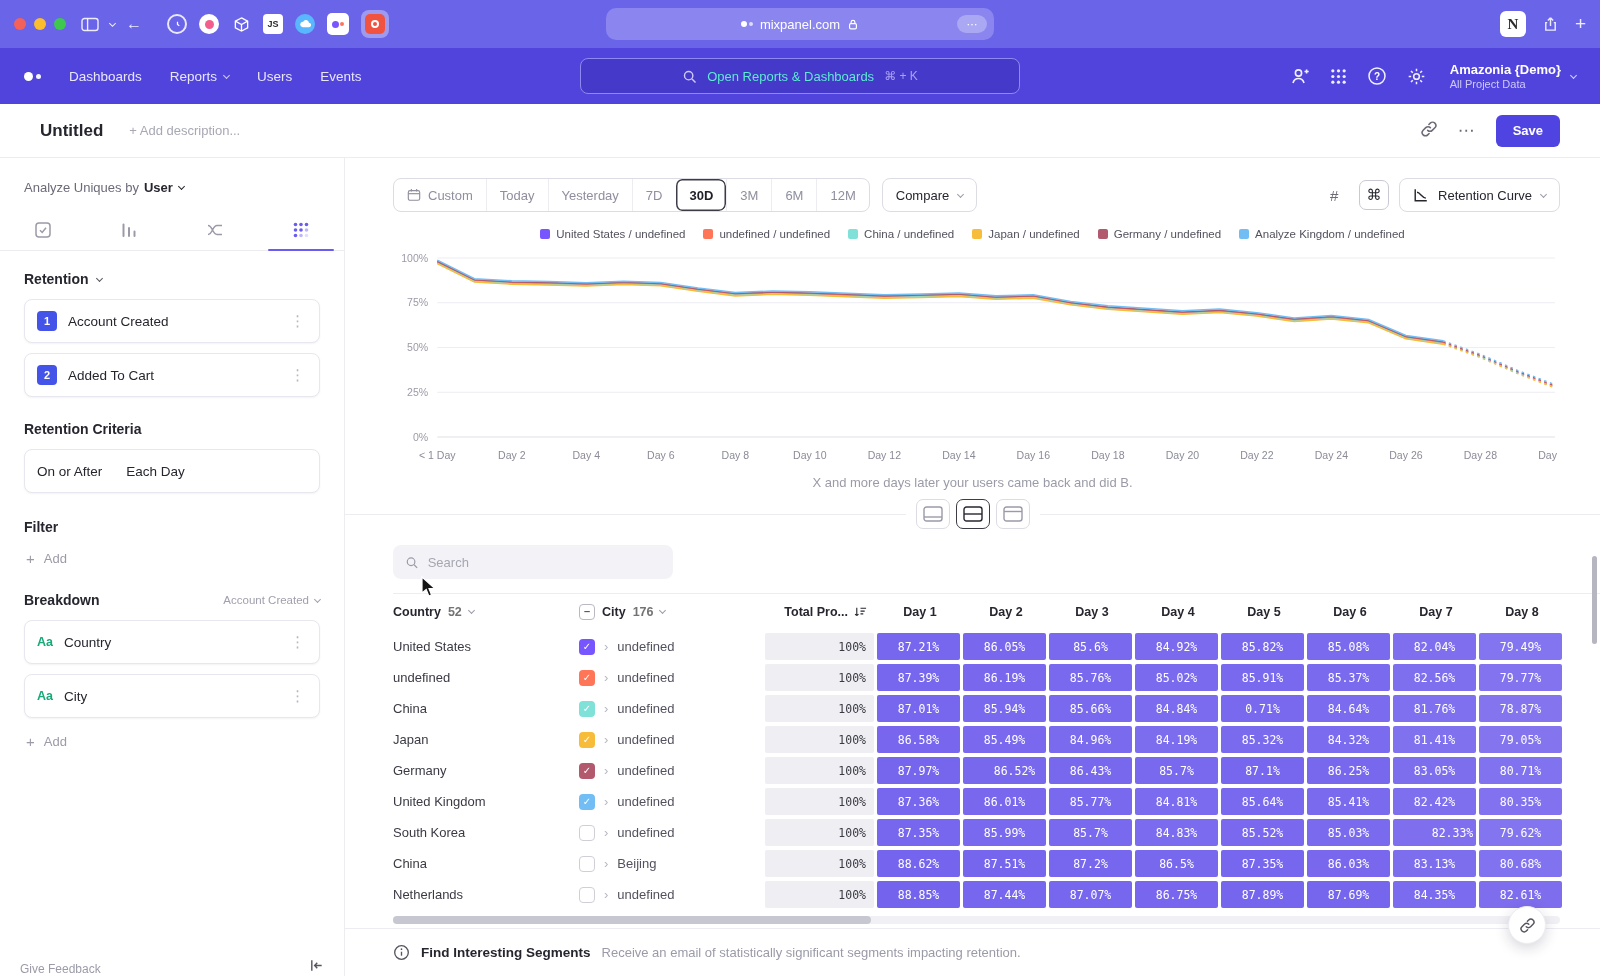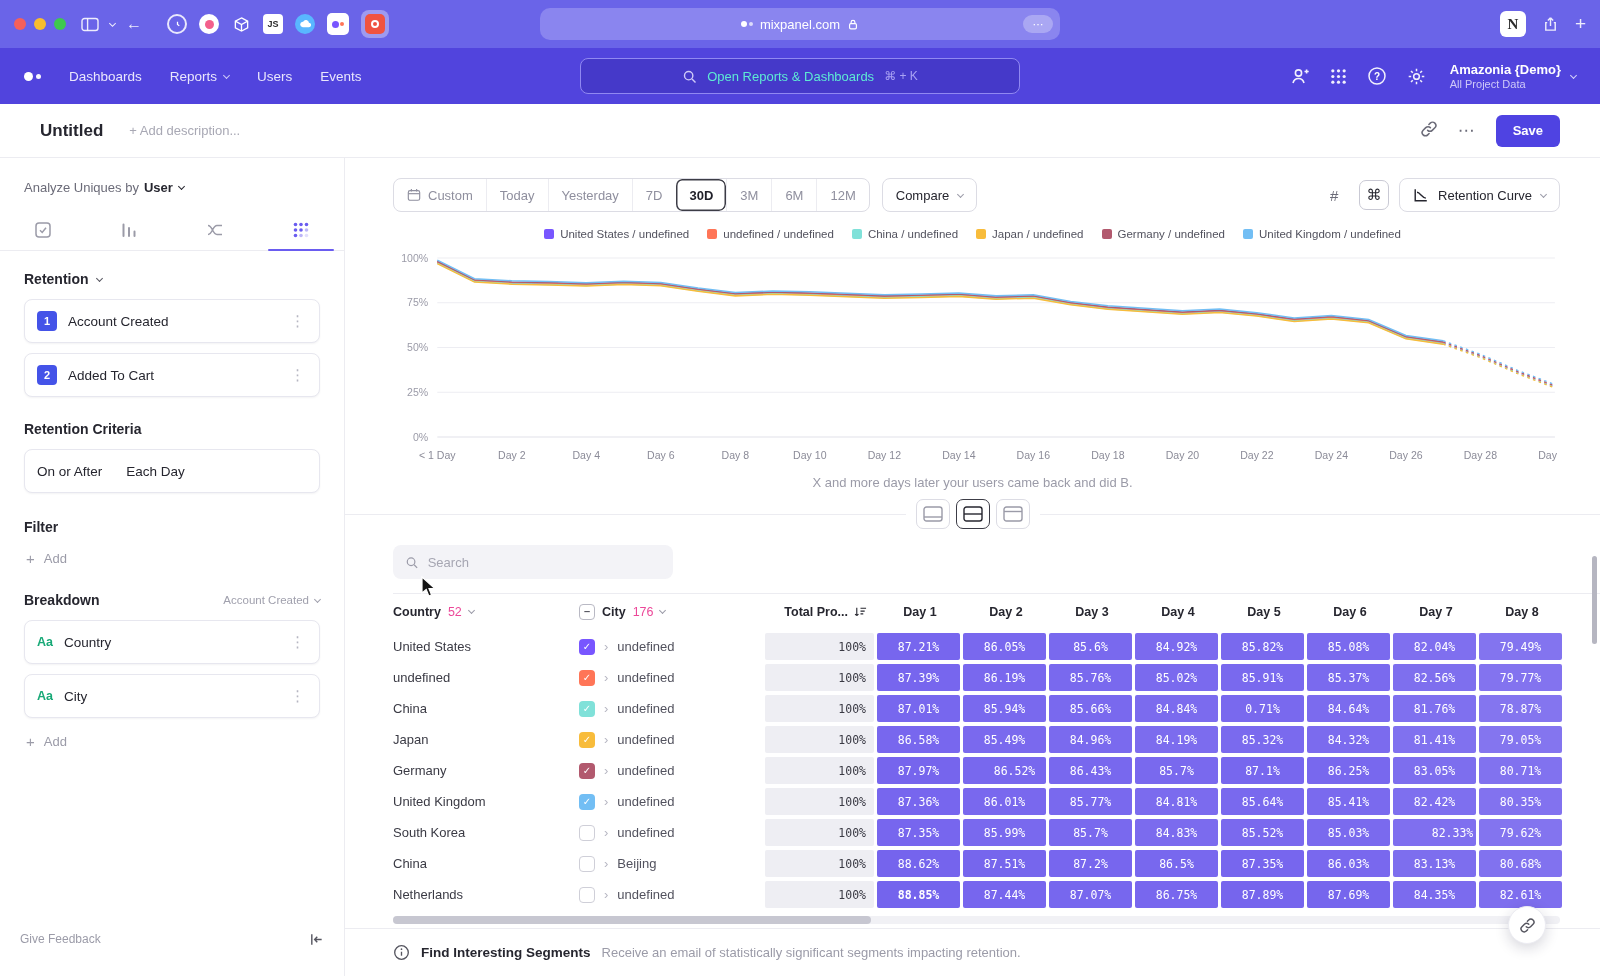--- a/index.html
+++ b/index.html
@@ -11,21 +11,21 @@
   .chev{display:inline-block;width:6px;height:6px;border-right:1.5px solid currentColor;border-bottom:1.5px solid currentColor;transform:rotate(45deg);margin-top:-2px}
   .chev.sm{width:5px;height:5px}
 
   
   .browser-bar{height:48px;background:#6a64e8;display:flex;align-items:center;padding:0 14px;gap:11px;position:relative}
   .lights{display:flex;gap:8px;margin-right:4px}
   .light{width:12px;height:12px;border-radius:50%}
   .chrome-ic{color:rgba(255,255,255,.88);display:flex;align-items:center;justify-content:center}
   .favicons{display:flex;align-items:center;gap:12px;margin-left:14px}
   .fav{width:24px;height:24px;border-radius:6px;display:flex;align-items:center;justify-content:center;font-size:9px;font-weight:700}
-  .addr{position:absolute;left:50%;top:8px;transform:translateX(-50%);width:520px;height:32px;background:#8a85ef;border-radius:10px;display:flex;align-items:center;justify-content:center;gap:7px;color:#fff;font-size:13px}
+  .addr{position:absolute;left:50%;top:8px;transform:translateX(-50%);width:388px;height:32px;background:#8a85ef;border-radius:10px;display:flex;align-items:center;justify-content:center;gap:7px;color:#fff;font-size:13px}
   .addr .more-pill{position:absolute;right:7px;top:7px;width:30px;height:18px;border-radius:9px;background:rgba(255,255,255,.28);color:#fff;display:flex;align-items:center;justify-content:center;font-size:11px}
   .brw-right{margin-left:auto;display:flex;align-items:center;gap:16px}
   .nbox{width:26px;height:26px;background:#fff;border-radius:6px;display:flex;align-items:center;justify-content:center;font-family:"Liberation Serif",serif;font-weight:700;color:#2b2b2b;font-size:15px}
 
   
   .app-nav{height:56px;background:#5144dd;display:flex;align-items:center;padding:0 24px;position:relative;color:#fff}
   .mx-logo{display:flex;align-items:center;gap:3px;margin-right:28px}
   .mx-logo .dot{background:#fff;border-radius:50%}
   .nav-items{display:flex;align-items:center;gap:28px}
   .nav-item{font-size:13.5px;color:#e9e6fc;display:flex;align-items:center;gap:7px;cursor:default}
@@ -61,21 +61,21 @@
   .sb-title{font-size:14px;font-weight:700;color:#26262f;margin:20px 0 12px;display:flex;align-items:center;gap:8px}
   .card{border:1px solid #e7e7ef;border-radius:8px;box-shadow:0 1px 2px rgba(20,20,40,.05);height:44px;display:flex;align-items:center;padding:0 12px;gap:11px;margin-bottom:10px;background:#fff;font-size:13.5px;color:#26262f;font-weight:500}
   .step-num{width:20px;height:20px;border-radius:4px;background:#4453e8;color:#fff;font-size:11px;font-weight:700;display:flex;align-items:center;justify-content:center}
   .dots{margin-left:auto;color:#b6b6c2;font-size:15px;padding:0 2px}
   .crit-card{gap:24px;font-weight:400}
   .aa{color:#18a977;font-weight:700;font-size:12.5px}
   .add-row{display:flex;align-items:center;gap:9px;color:#9b9ba8;font-size:13px;margin:16px 0 4px;padding-left:2px}
   .add-row .plus{font-size:15px;line-height:1}
   .bk-head{display:flex;align-items:center;margin:26px 0 12px}
   .bk-ctx{margin-left:auto;font-size:11.5px;color:#a0a0ad;display:flex;align-items:center;gap:6px;font-weight:400}
-  .sb-bottom{position:absolute;bottom:0;left:0;right:0;height:44px;display:flex;align-items:flex-start;justify-content:space-between;padding:0 20px;font-size:12px;color:#9b9ba8}
+  .sb-bottom{position:absolute;bottom:0;left:0;right:0;height:44px;display:flex;align-items:flex-end;justify-content:space-between;padding:0 20px;font-size:12px;color:#9b9ba8}
   .sb-bottom .coll{color:#55555f}
 
   
   .controls{display:flex;align-items:center;margin:20px 40px 0 48px;gap:12px}
   .seg-wrap{display:flex;border:1px solid #dcdce4;border-radius:8px;height:34px;align-items:stretch;background:#fff}
   .seg{display:flex;align-items:center;padding:0 13px;font-size:13px;color:#8f8f9e;border-left:1px solid #ececf1;gap:7px;white-space:nowrap}
   .seg:first-child{border-left:none}
   .seg.active{color:#1f1f28;font-weight:700;box-shadow:inset 0 0 0 1.5px #3c3c46;border-radius:7px;border-left-color:transparent;background:#fff}
   .btn{border:1px solid #dcdce4;border-radius:8px;height:34px;display:flex;align-items:center;padding:0 13px;font-size:13px;color:#26262f;gap:9px;background:#fff;font-weight:500}
   .right-controls{margin-left:auto;display:flex;align-items:center;gap:10px}
@@ -97,21 +97,21 @@
   .toggle.active{border-color:#3c3c46;color:#26262f}
 
   
   .search-bar{margin:30px 0 0 48px;width:280px;height:34px;background:#f3f3f7;border-radius:8px;display:flex;align-items:center;padding:0 12px;gap:9px;color:#9b9ba8}
   .search-bar input{border:none;background:transparent;outline:none;font-size:13px;color:#26262f;width:100%;font-family:inherit}
   .search-bar input::placeholder{color:#a6a6b2}
   .table-area{margin:14px 0 0 48px;overflow:hidden}
   .t-grid{display:grid;grid-template-columns:186px 186px 112px repeat(8,86px);align-items:center}
   .t-head{height:36px;border-top:1px solid #ececf1}
   .h-cell{font-size:12.5px;color:#26262f;font-weight:700;display:flex;align-items:center;gap:7px}
-  .h-count{color:#ec4899;font-weight:400}
+  .h-count{color:#737373;font-weight:700}
   .h-cell .chev{color:#9b9ba8}
   .h-day{justify-content:center}
   .h-total{justify-content:flex-end;padding-right:10px;gap:6px}
   .t-row{margin-top:4px;height:27px}
   .country-cell{font-size:13px;color:#3a3a44;padding-right:8px;overflow:hidden;white-space:nowrap}
   .city-cell{display:flex;align-items:center;gap:9px;font-size:13px;color:#52525e}
   .cb{width:16px;height:16px;border-radius:4px;display:flex;align-items:center;justify-content:center;color:#fff;font-size:10px;flex-shrink:0}
   .cb.un{border:1.5px solid #cfcfd8;background:#fff}
   .cb.ind{border:1.5px solid #b9b9c4;background:#fff;color:#55555f;font-weight:700;font-size:11px;line-height:1}
   .exp{color:#b6b6c2;font-size:13px}
@@ -475,21 +475,21 @@
           <span class="legend-item">
             <span class="lg-sq" style="background: rgb(248, 188, 59);"></span>
             <span>Japan / undefined</span>
           </span>
           <span class="legend-item">
             <span class="lg-sq" style="background: rgb(178, 89, 110);"></span>
             <span>Germany / undefined</span>
           </span>
           <span class="legend-item">
             <span class="lg-sq" style="background: rgb(114, 190, 244);"></span>
-            <span>United Kingdom / undefined</span>
+            <span>Analyze Kingdom / undefined</span>
           </span>
         </div>
 
       <div class="chart-wrap">
         <svg id="chart" viewBox="0 0 1160 222">
             <line x1="44" y1="186" x2="1155" y2="186" stroke="#e2e2e9" stroke-width="1"></line>
             <text x="35" y="189.5" text-anchor="end" font-size="10.5" fill="#9b9ba8">0%</text>
             <line x1="44" y1="141.5" x2="1155" y2="141.5" stroke="#ededf2" stroke-width="1"></line>
             <text x="35" y="145" text-anchor="end" font-size="10.5" fill="#9b9ba8">25%</text>
             <line x1="44" y1="97" x2="1155" y2="97" stroke="#ededf2" stroke-width="1"></line>
@@ -762,21 +762,21 @@
             <div class="t-grid t-row">
               <div class="country-cell">Netherlands</div>
               <div class="city-cell">
                 <span class="cb un"></span>
                 <span class="exp">›</span>
                 <span>undefined</span>
               </div>
               <div class="total-cell">
                 <span>100%</span>
               </div>
-              <div class="day-cell" style="background: rgb(116, 100, 237); font-weight: bold;">88.85%</div>
+              <div class="day-cell" style="background: rgb(116, 100, 237);">88.85%</div>
               <div class="day-cell" style="background: rgb(119, 102, 238);">87.44%</div>
               <div class="day-cell" style="background: rgb(119, 103, 238);">87.07%</div>
               <div class="day-cell" style="background: rgb(120, 103, 238);">86.75%</div>
               <div class="day-cell" style="background: rgb(118, 101, 237);">87.89%</div>
               <div class="day-cell" style="background: rgb(118, 102, 237);">87.69%</div>
               <div class="day-cell" style="background: rgb(123, 107, 238);">84.35%</div>
               <div class="day-cell" style="background: rgb(126, 110, 238);">82.61%</div>
             </div>
           </div>
       </div>

